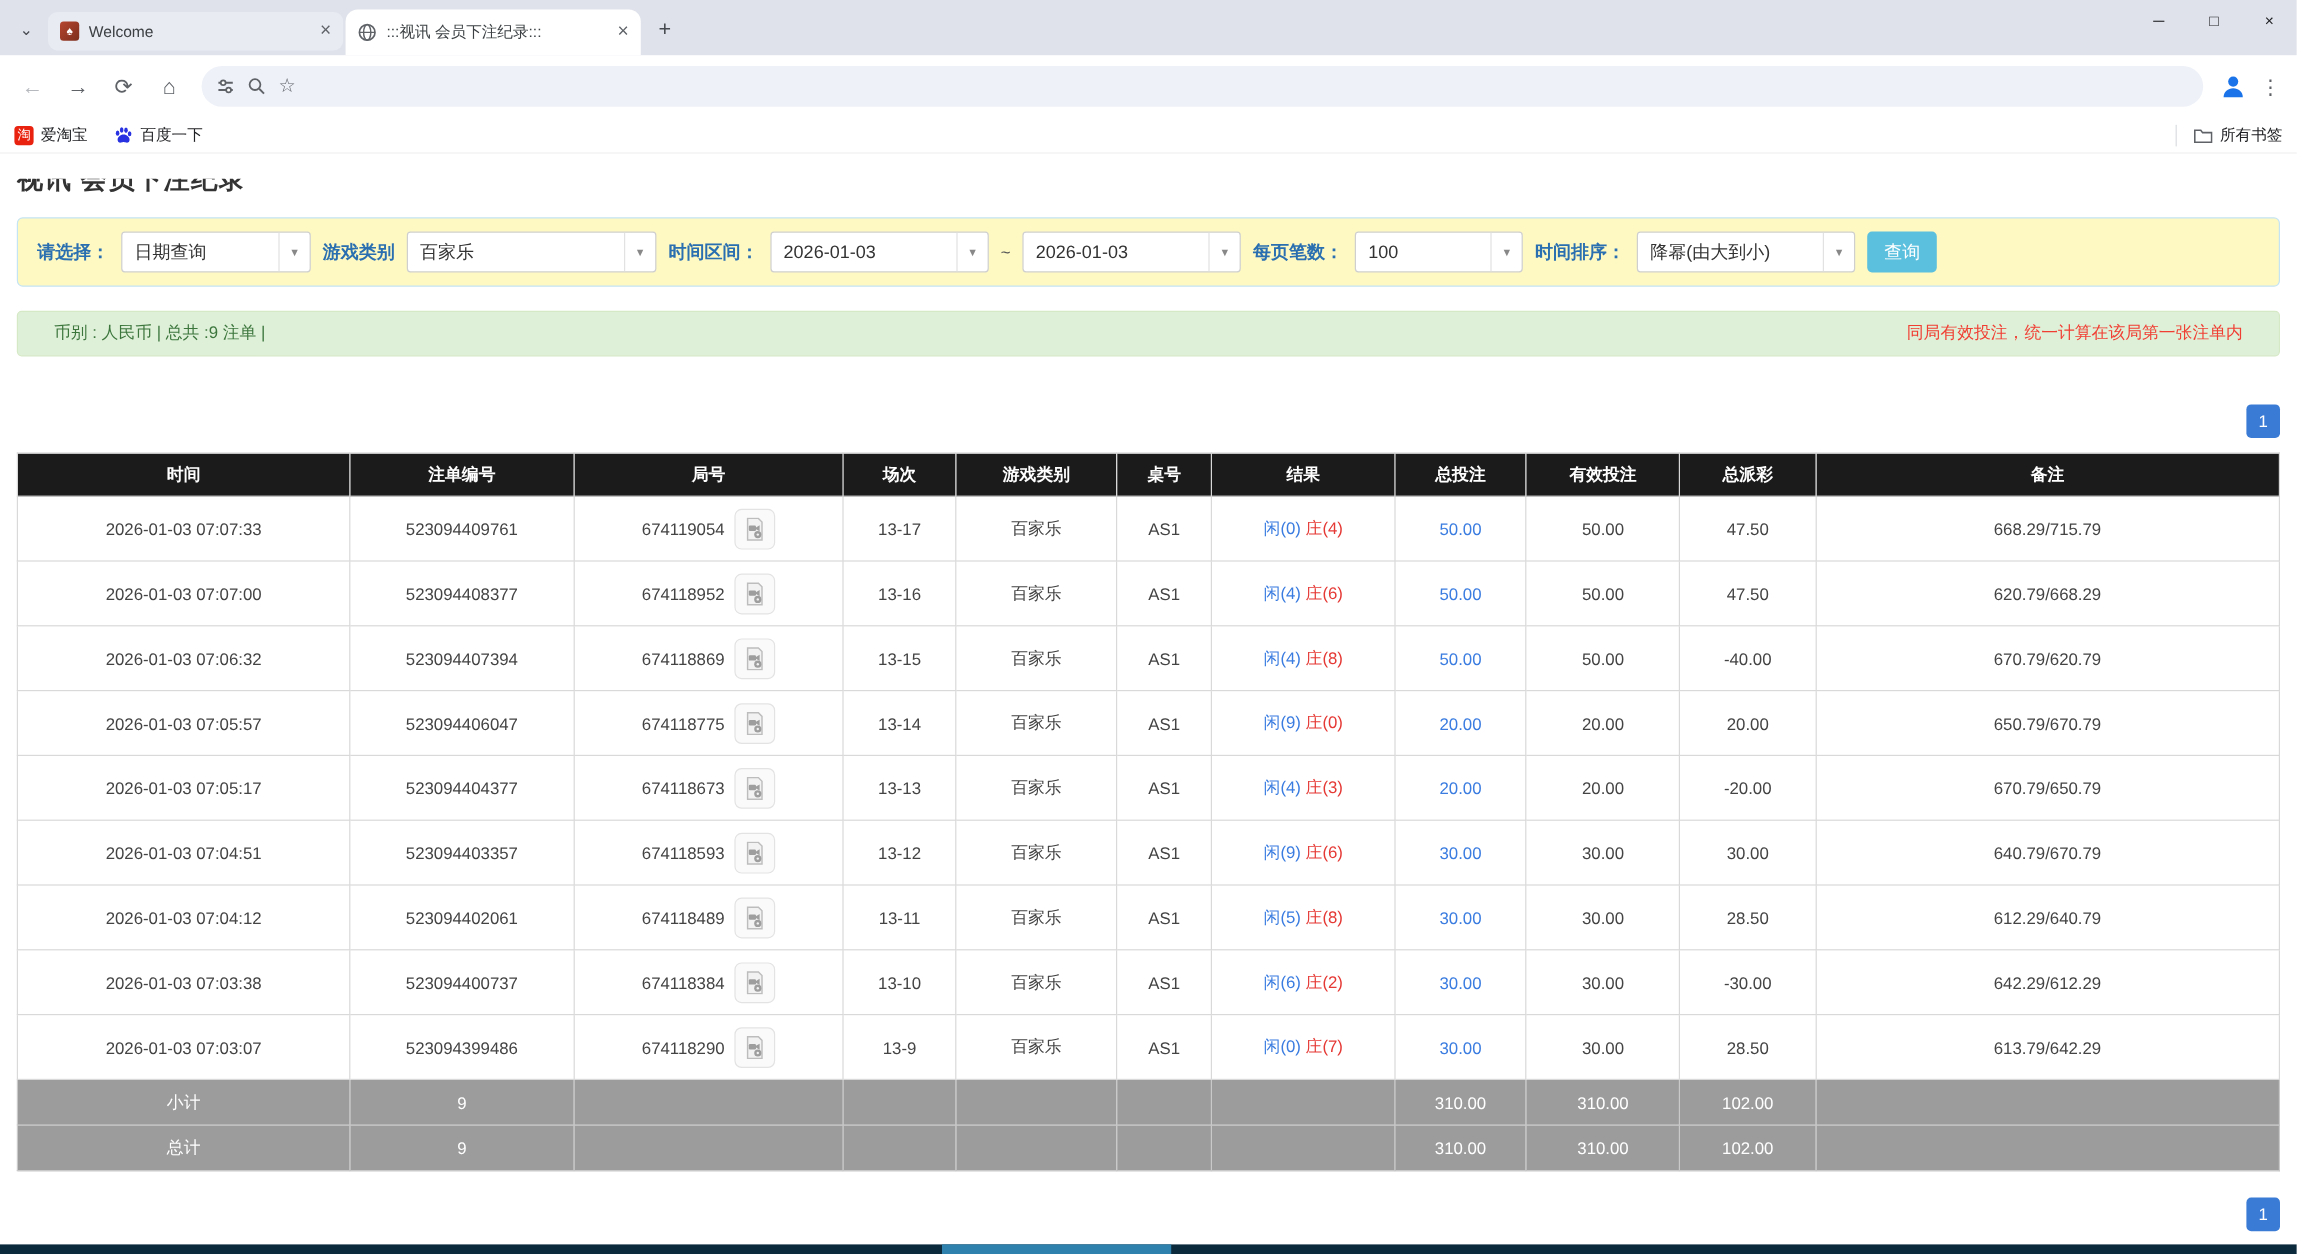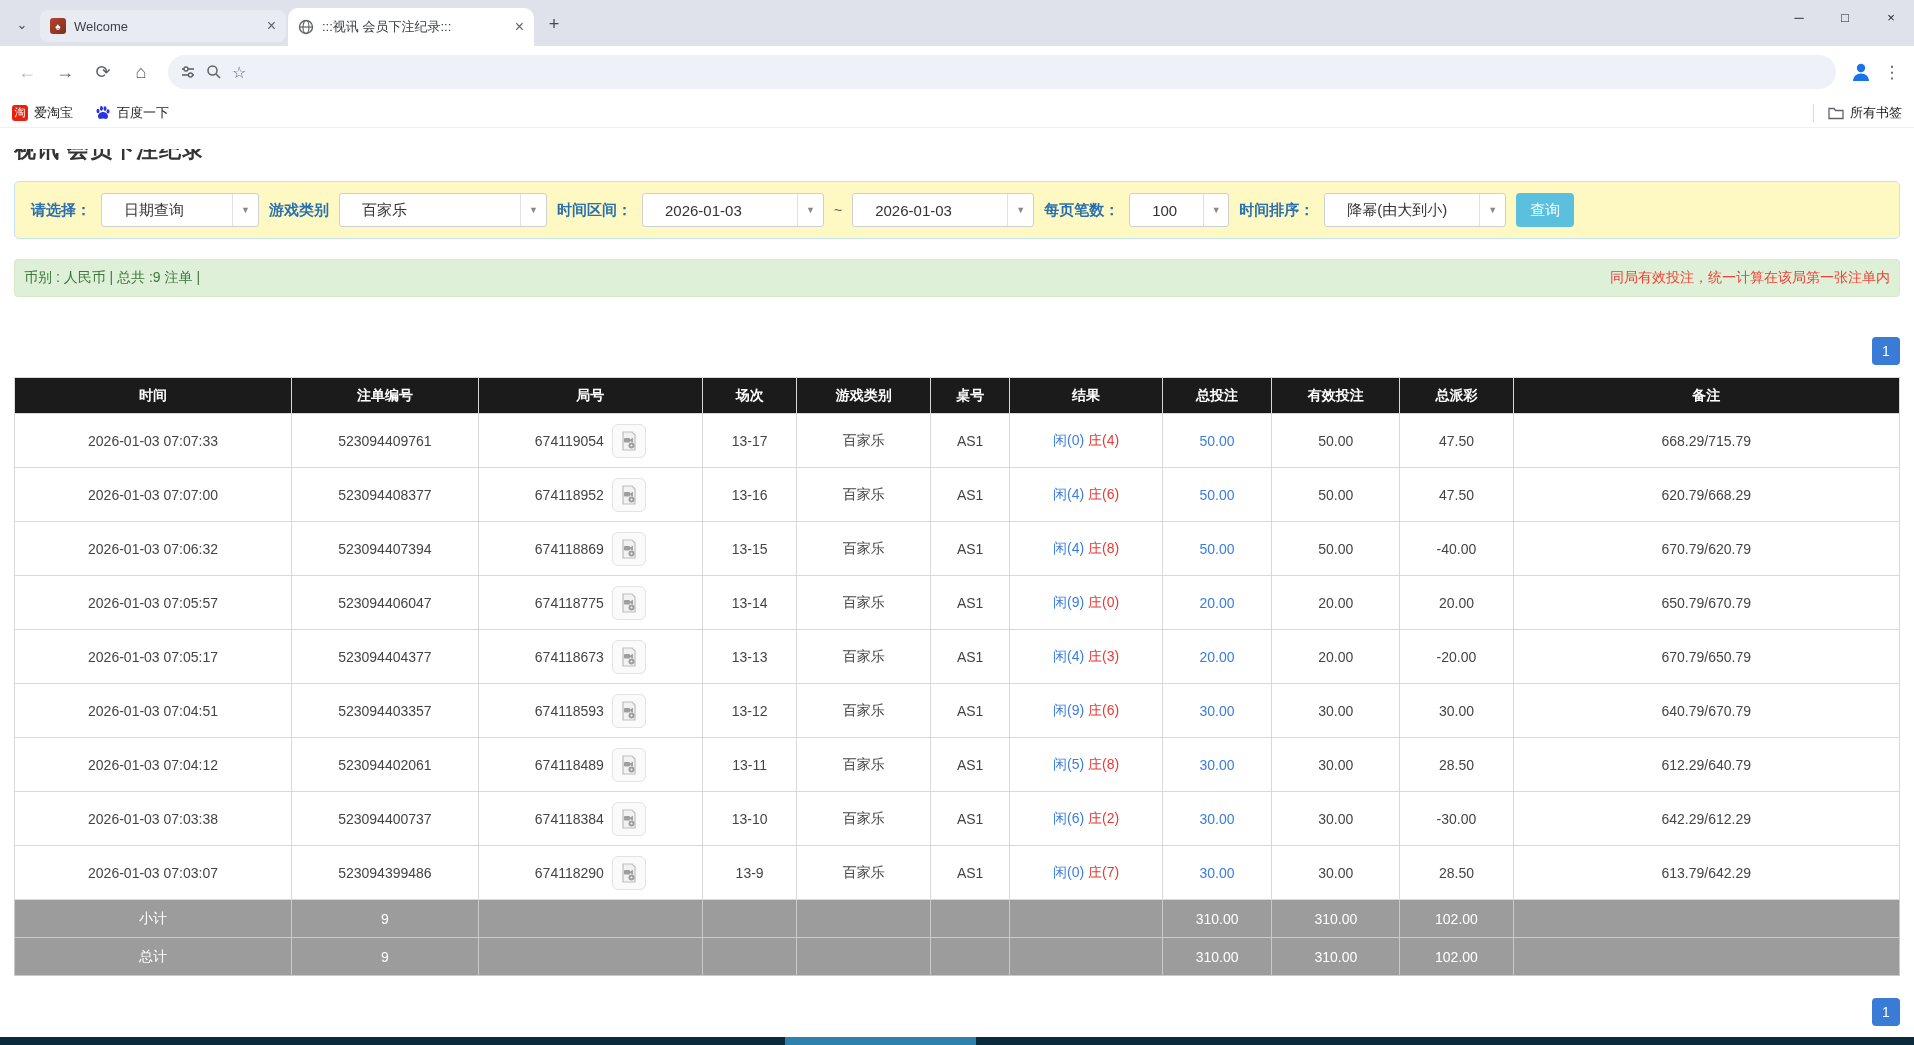--- a/index.html
+++ b/index.html
@@ -34,26 +34,26 @@
   .bm-right { margin-left:auto; display:flex; align-items:center; gap:6px; border-left:1px solid #dadce0; padding-left:14px; }
 
   
   .page { padding:0 14px; }
   .title-clip { height:17px; overflow:hidden; margin-top:21px; }
   .page-title { font-size:22px; color:#333; line-height:30px; margin-top:-14px; font-weight:bold; letter-spacing:1px; }
 
   .filter-bar { margin-top:15px; background:#fef9c3; border:1px solid #c4e3f3; border-radius:5px; height:58px; display:flex; align-items:center; padding:0 16px; gap:10px; }
   .f-label { color:#2a6fb0; font-weight:bold; font-size:15px; white-space:nowrap; }
   .combo { background:#fff; border:1px solid #cfcfcf; border-radius:3px; height:34px; display:flex; align-items:stretch; }
-  .combo .val { padding:0 22px; font-size:15px; color:#333; display:flex; align-items:center; }
+  .combo .val { padding:0 10px; font-size:15px; color:#333; display:flex; align-items:center; }
   .combo .arrow { width:26px; border-left:1px solid #e2e2e2; margin-left:4px; display:flex; align-items:center; justify-content:center; color:#888; font-size:9px; cursor:pointer; }
   .tilde { color:#555; font-size:14px; }
   .btn-search { background:#5bc0de; color:#fff; border:none; border-radius:4px; height:34px; padding:0 14px; font-size:15px; cursor:pointer; }
 
-  .status-bar { margin-top:20px; background:#dff0d8; border:1px solid #d6e9c6; border-radius:4px; height:38px; display:flex; align-items:center; padding:0 9px; font-size:14px; }
+  .status-bar { margin-top:20px; background:#dff0d8; border:1px solid #d6e9c6; border-radius:4px; height:38px; display:flex; align-items:center; padding:0 30px; font-size:14px; }
   .status-left { color:#3c763d; }
   .status-right { margin-left:auto; color:#f03e33; }
 
   .pg-row { display:flex; justify-content:flex-end; margin-top:40px; }
   .pg-btn { width:28px; height:28px; background:#3a7bd5; color:#fff; font-size:14px; border-radius:4px; display:flex; align-items:center; justify-content:center; cursor:pointer; }
 
   table.bet { width:100%; border-collapse:collapse; margin-top:12px; table-layout:fixed; }
   table.bet th { background:#1b1b1b; color:#fff; font-size:14px; font-weight:bold; height:36px; border:1px solid #d8d8d8; }
   table.bet td { height:54px; text-align:center; font-size:14px; color:#444; border:1px solid #d9d9d9; background:#fff; }
   .round-cell span { vertical-align:middle; }
@@ -187,21 +187,21 @@
       <span class="val" style="flex:1">2026-01-03</span>
       <span class="arrow">▼</span>
     </div>
     <span class="tilde">~</span>
     <div class="combo" style="width:182px">
       <span class="val" style="flex:1">2026-01-03</span>
       <span class="arrow">▼</span>
     </div>
 
     <span class="f-label">每页笔数：</span>
-    <div class="combo" style="width:100px">
+    <div class="combo" style="width:140px">
       <span class="val" style="flex:1">100</span>
       <span class="arrow">▼</span>
     </div>
 
     <span class="f-label">时间排序：</span>
     <div class="combo" style="width:182px">
       <span class="val" style="flex:1">降幂(由大到小)</span>
       <span class="arrow">▼</span>
     </div>
 

